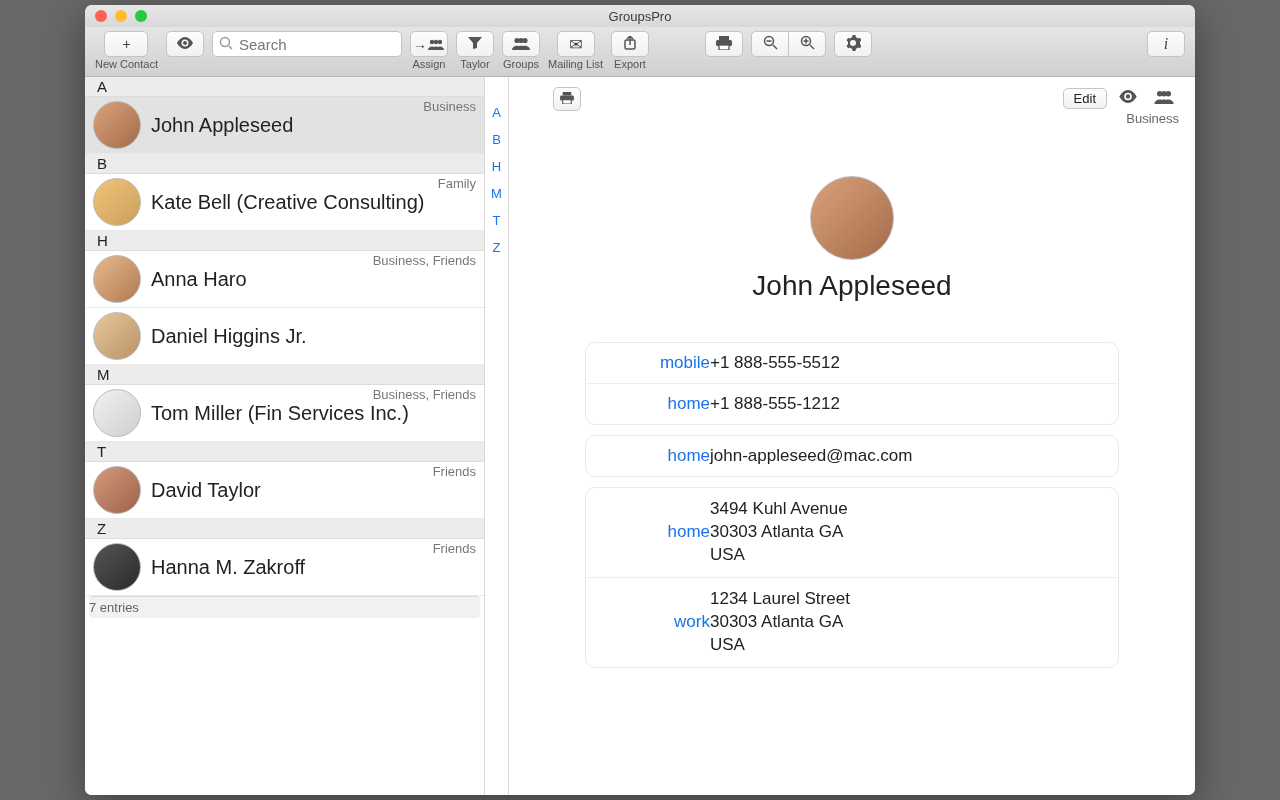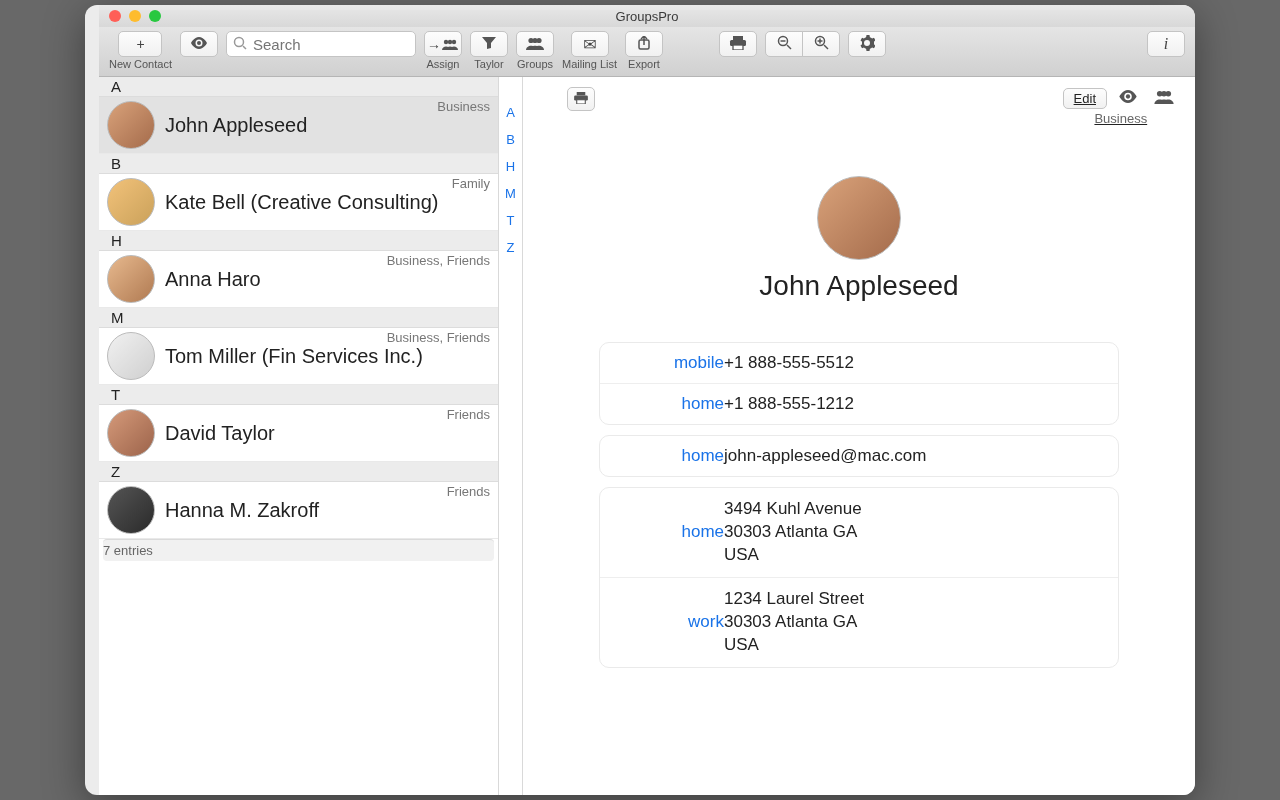--- a/index.html
+++ b/index.html
@@ -13,26 +13,25 @@
     color: #222;
     position: relative;
   }
   .window {
     position: absolute;
     left: 85px;
     top: 5px;
     width: 1110px;
     height: 790px;
     background: #ececec;
-    border-radius: 12px;
+    border-radius: 7px;
     box-shadow: 0 10px 40px rgba(0,0,0,0.4);
     display: flex;
     flex-direction: column;
     overflow: hidden;
-    padding-left: 14px;
   }
   .titlebar {
     height: 22px;
     display: flex;
     align-items: center;
     position: relative;
     background: linear-gradient(#e8e8e8,#d8d8d8);
   }
   .traffic { display: flex; gap: 8px; margin-left: 10px; }
   .dot { width: 12px; height: 12px; border-radius: 50%; }
@@ -123,21 +122,21 @@
   .detail {
     flex:1; position:relative; padding:10px 16px;
   }
   .dtop { display:flex; align-items:flex-start; }
   .dprint {
     width:28px;height:24px;border:1px solid #c4c4c4;border-radius:5px;
     background:linear-gradient(#fdfdfd,#f1f1f1);
     display:flex;align-items:center;justify-content:center;font-size:13px;color:#444;
     margin-left:28px;
   }
-  .dright { margin-left:auto; display:flex; flex-direction:column; align-items:center; gap:2px;text-decoration:underline;}
+  .dright { margin-left:auto; display:flex; flex-direction:column; align-items:flex-end; gap:2px;}
   .drow1 { display:flex; align-items:center; gap:6px; }
   .editbtn {
     border:1px solid #c4c4c4; border-radius:5px; padding:2px 10px;
     background:linear-gradient(#fdfdfd,#f1f1f1); font-size:13px;
   }
   .iconbtn { width:30px;height:22px;display:flex;align-items:center;justify-content:center;color:#444;}
   .bigav {
     width:84px;height:84px;border-radius:50%;background:#ccc;margin:50px auto 10px auto;
     border:1px solid #bbb;
   }
@@ -335,20 +334,24 @@
         <div class="row">
           <div class="grp">Family</div>
           <div class="avatar av2"></div>
           <div class="name">Kate Bell (Creative Consulting)</div>
         </div>
         <div class="sectionhdr">H</div>
         <div class="row">
           <div class="grp">Business, Friends</div>
           <div class="avatar av3"></div>
           <div class="name">Anna Haro</div>
+        </div>
+        <div class="row">
+          <div class="avatar av4"></div>
+          <div class="name">Daniel Higgins Jr.</div>
         </div>
         <div class="sectionhdr">M</div>
         <div class="row">
           <div class="grp">Business, Friends</div>
           <div class="avatar av5"></div>
           <div class="name">Tom Miller (Fin Services Inc.)</div>
         </div>
         <div class="sectionhdr">T</div>
         <div class="row">
           <div class="grp">Friends</div>

